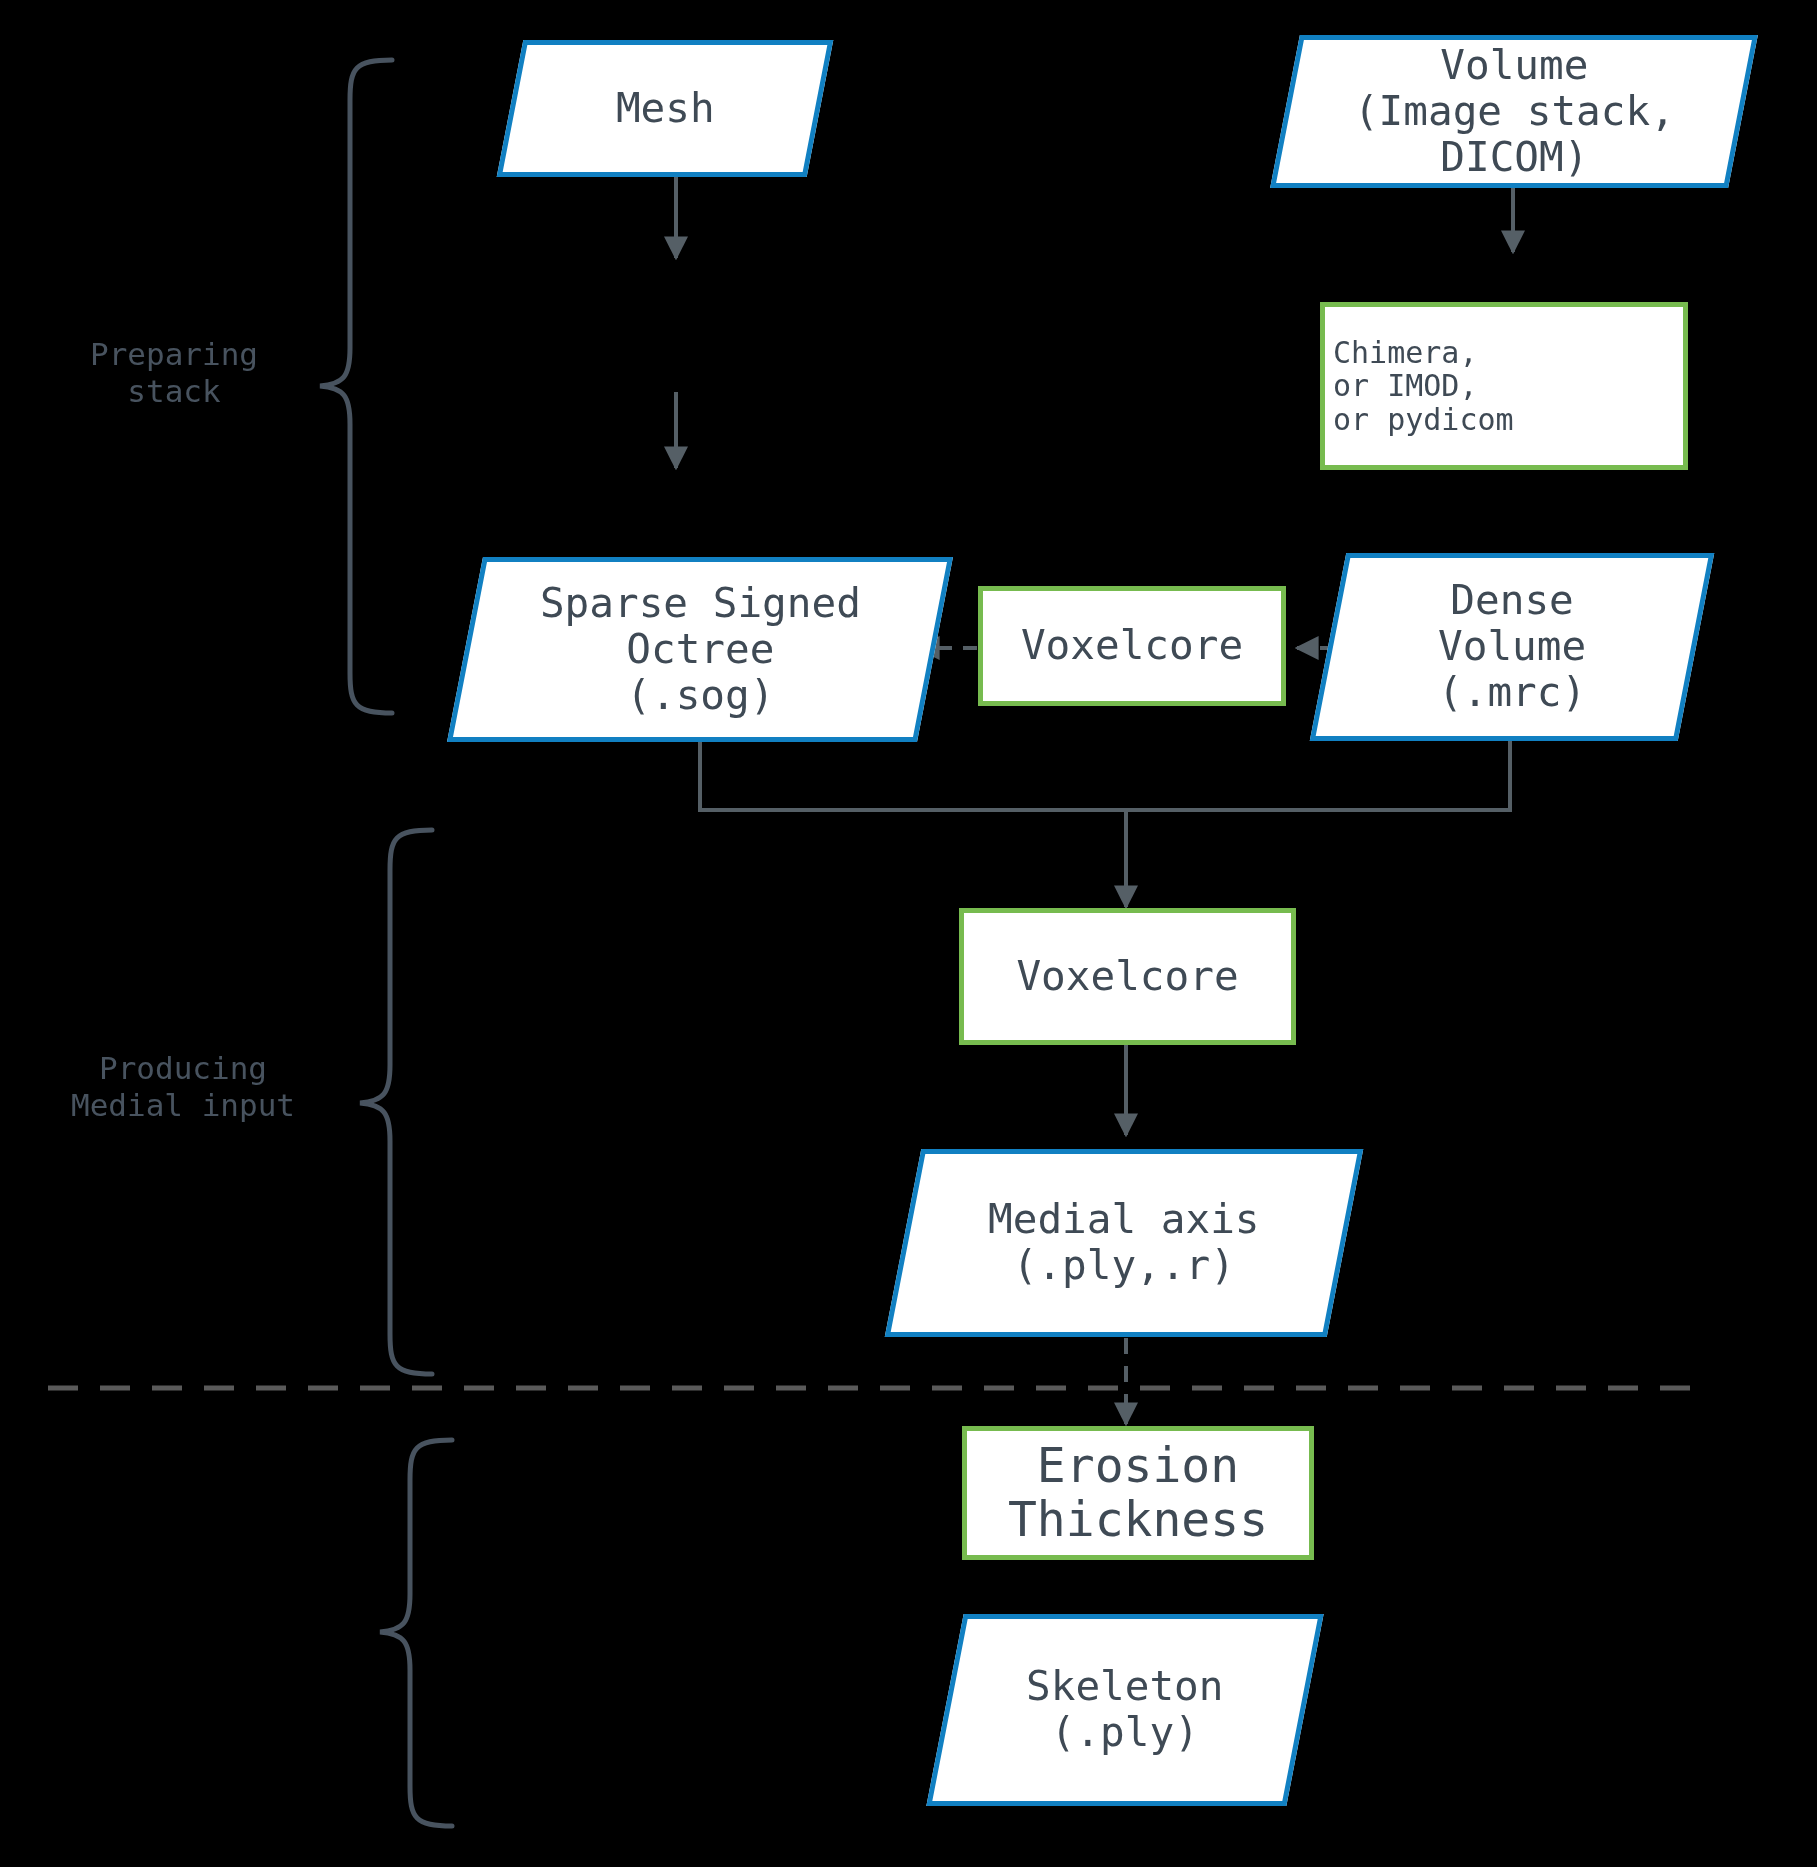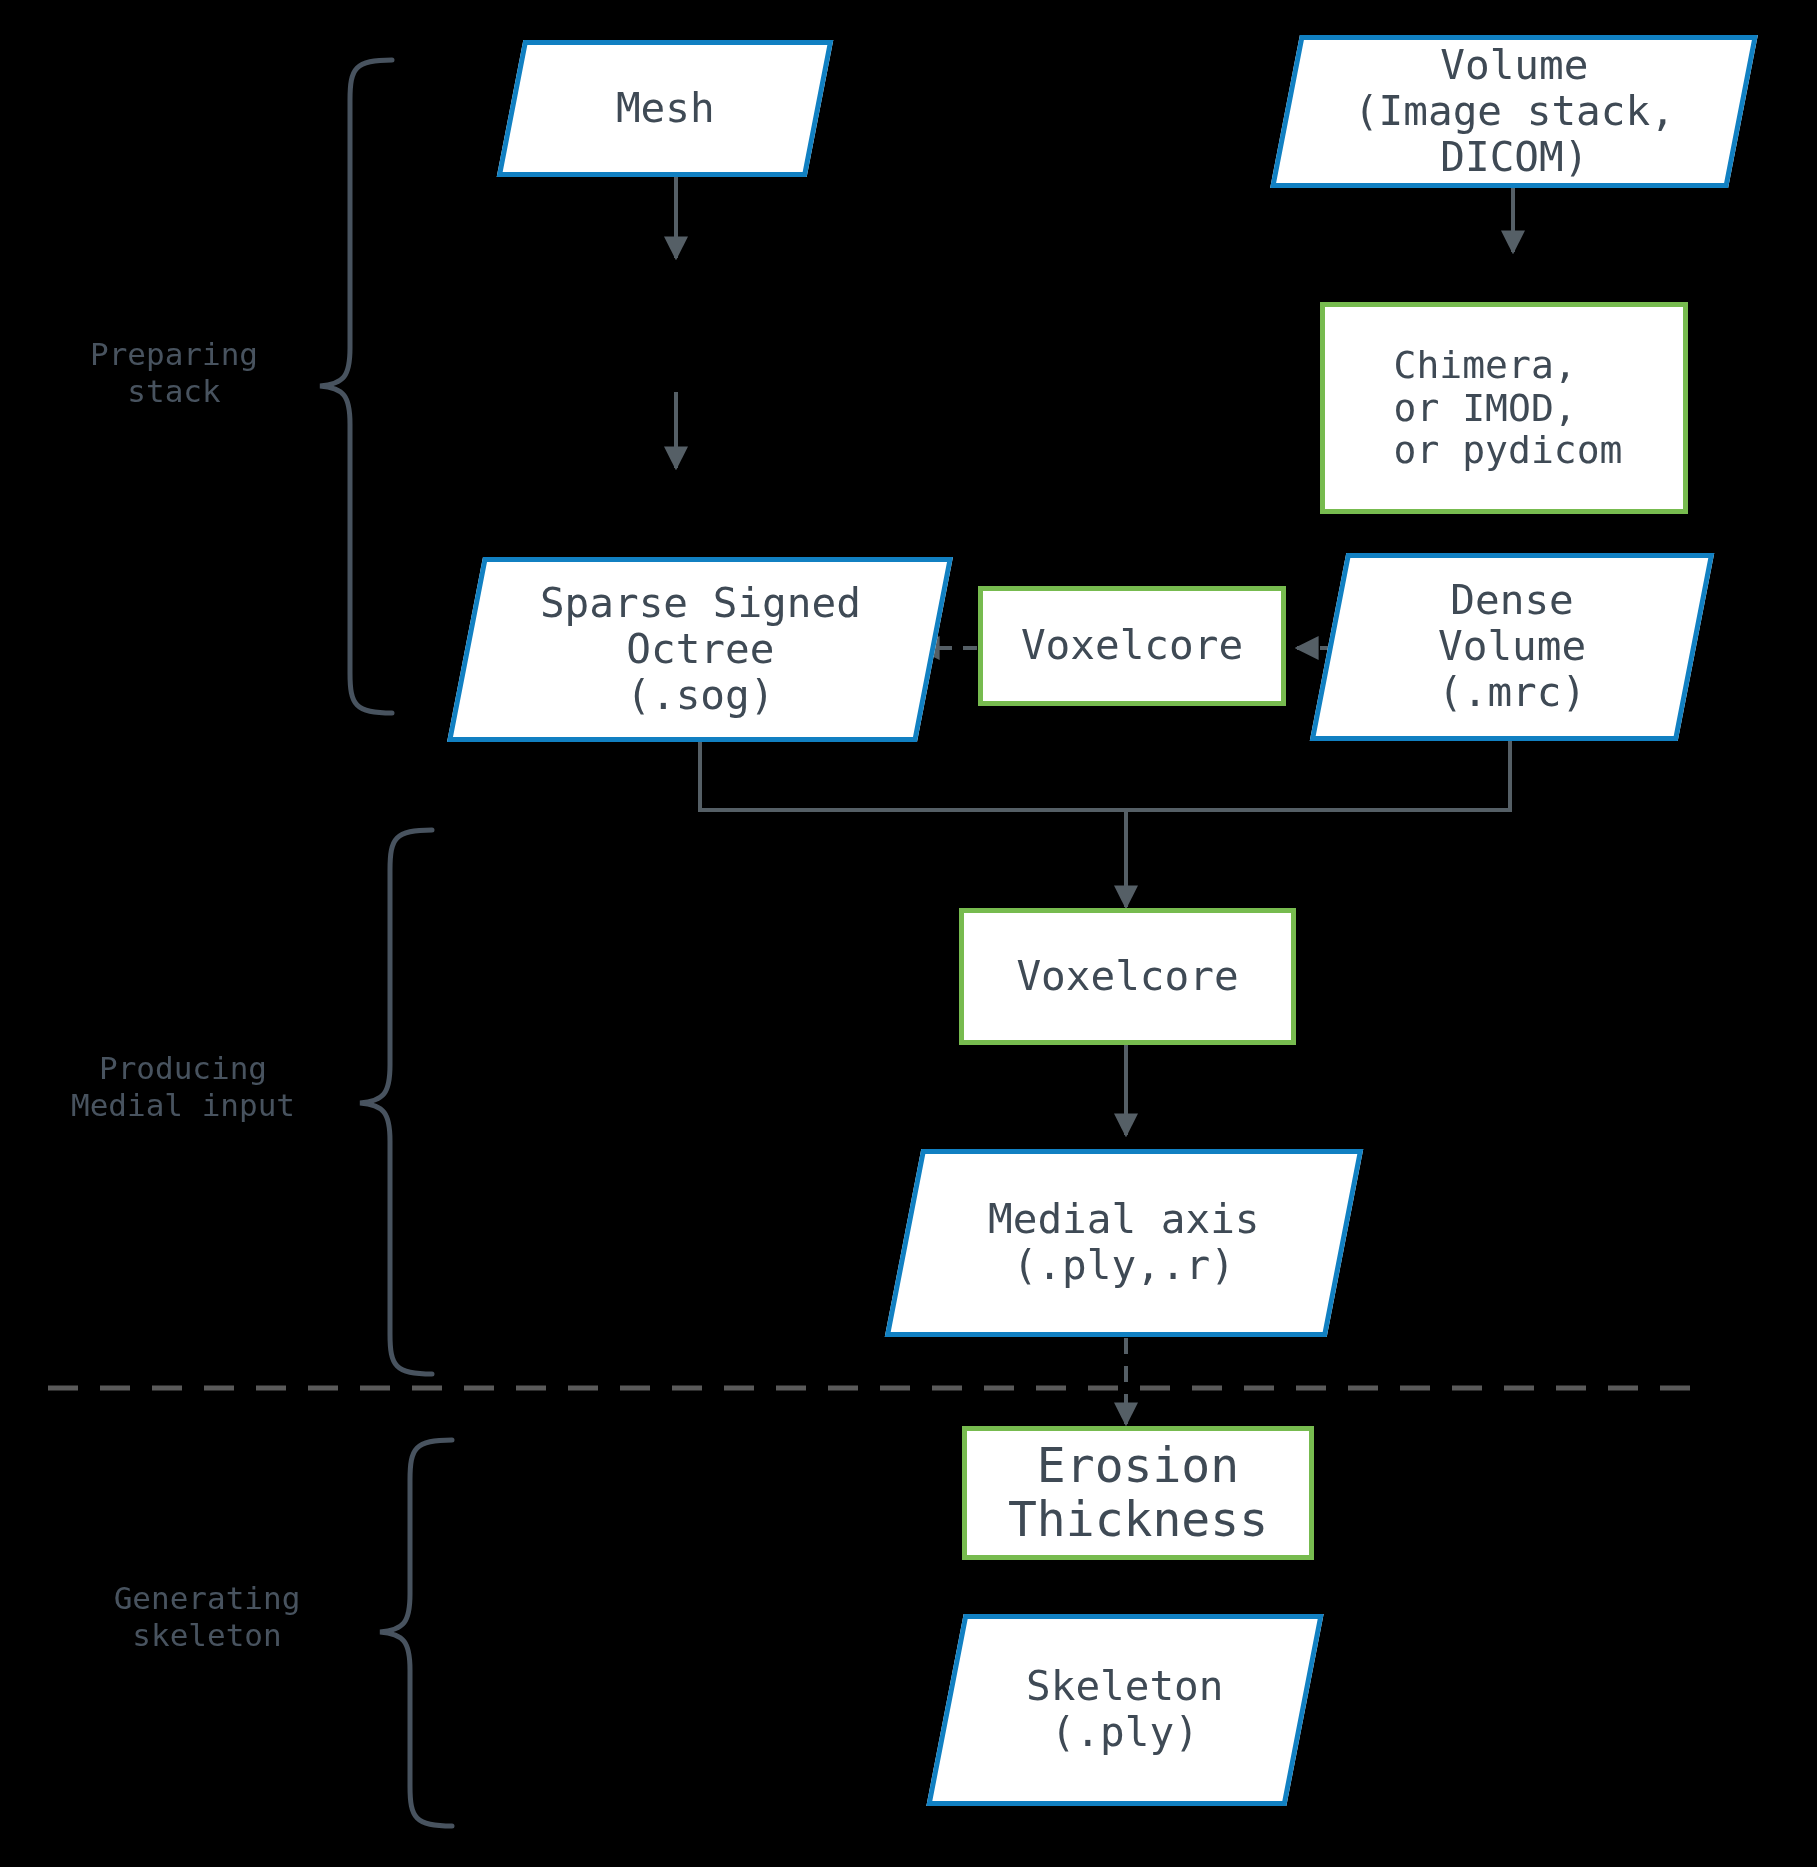--- a/index.html
+++ b/index.html
@@ -125,36 +125,34 @@
                C 410 1818, 415 1826, 452 1826"></path>
     </g>
   </svg>
 
   <div class="group-label" style="left:30px; top:336px; width:288px; font-size:31px;">Preparing
 stack</div>
 
   <div class="group-label" style="left:18px; top:1050px; width:330px; font-size:31px;">Producing
 Medial input</div>
 
-  <div class="group-label" style="left:42px; top:1580px; width:330px; font-size:31px;">Generating
-skeleton</div>
 
   <div class="node data" style="left:510px; top:40px; width:310px; height:137px; font-size:41px;">
     <span class="inner">Mesh</span>
   </div>
 
   <div class="node data" style="left:1285px; top:35px; width:458px; height:153px; font-size:41px;">
     <span class="inner">Volume
 (Image stack,
 DICOM)</span>
   </div>
 
 
-  <div class="node proc" style="left:1320px; top:302px; width:368px; height:212px; font-size:38px;
-              justify-content:center; padding-left:8px; text-align:left;">
+  <div class="node proc" style="left:1320px; top:302px; width:368px; height:168px; font-size:30px;
+              justify-content:flex-start; padding-left:8px; text-align:left;">
     <span class="inner">Chimera,
 or IMOD,
 or pydicom</span>
   </div>
 
   <div class="node data" style="left:465px; top:557px; width:470px; height:185px; font-size:41px;">
     <span class="inner">Sparse Signed
 Octree
 (.sog)</span>
   </div>

